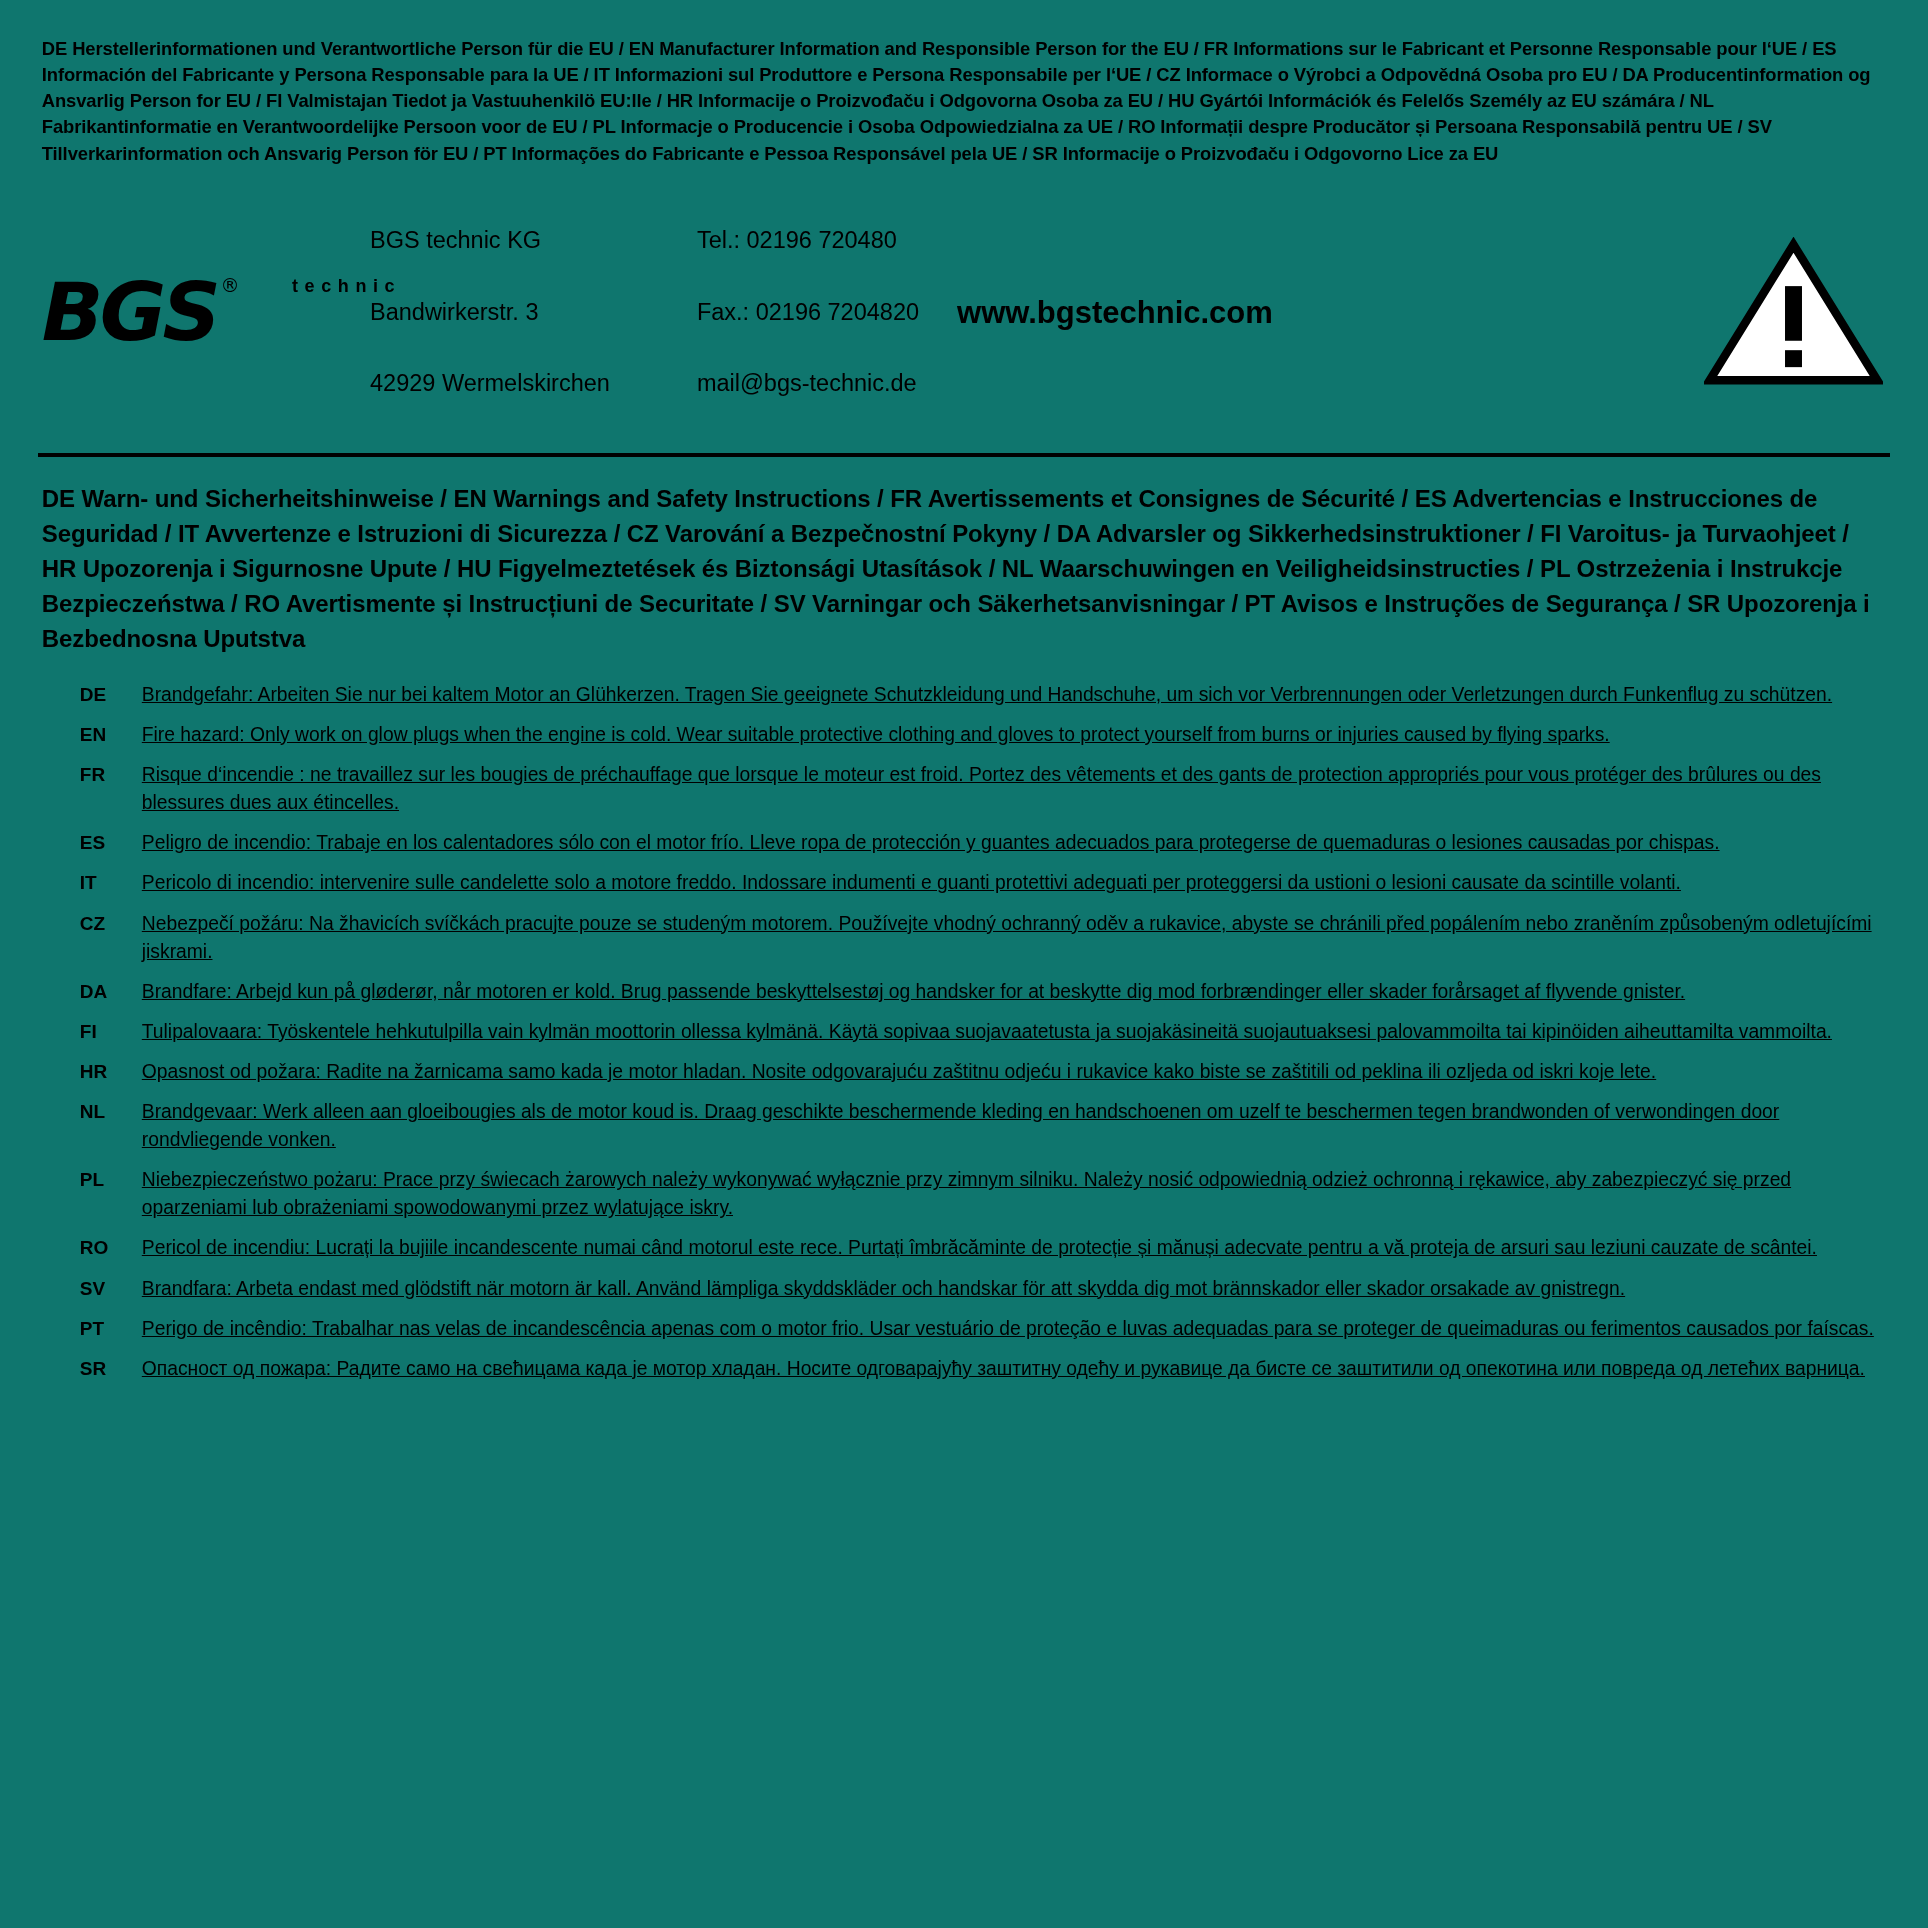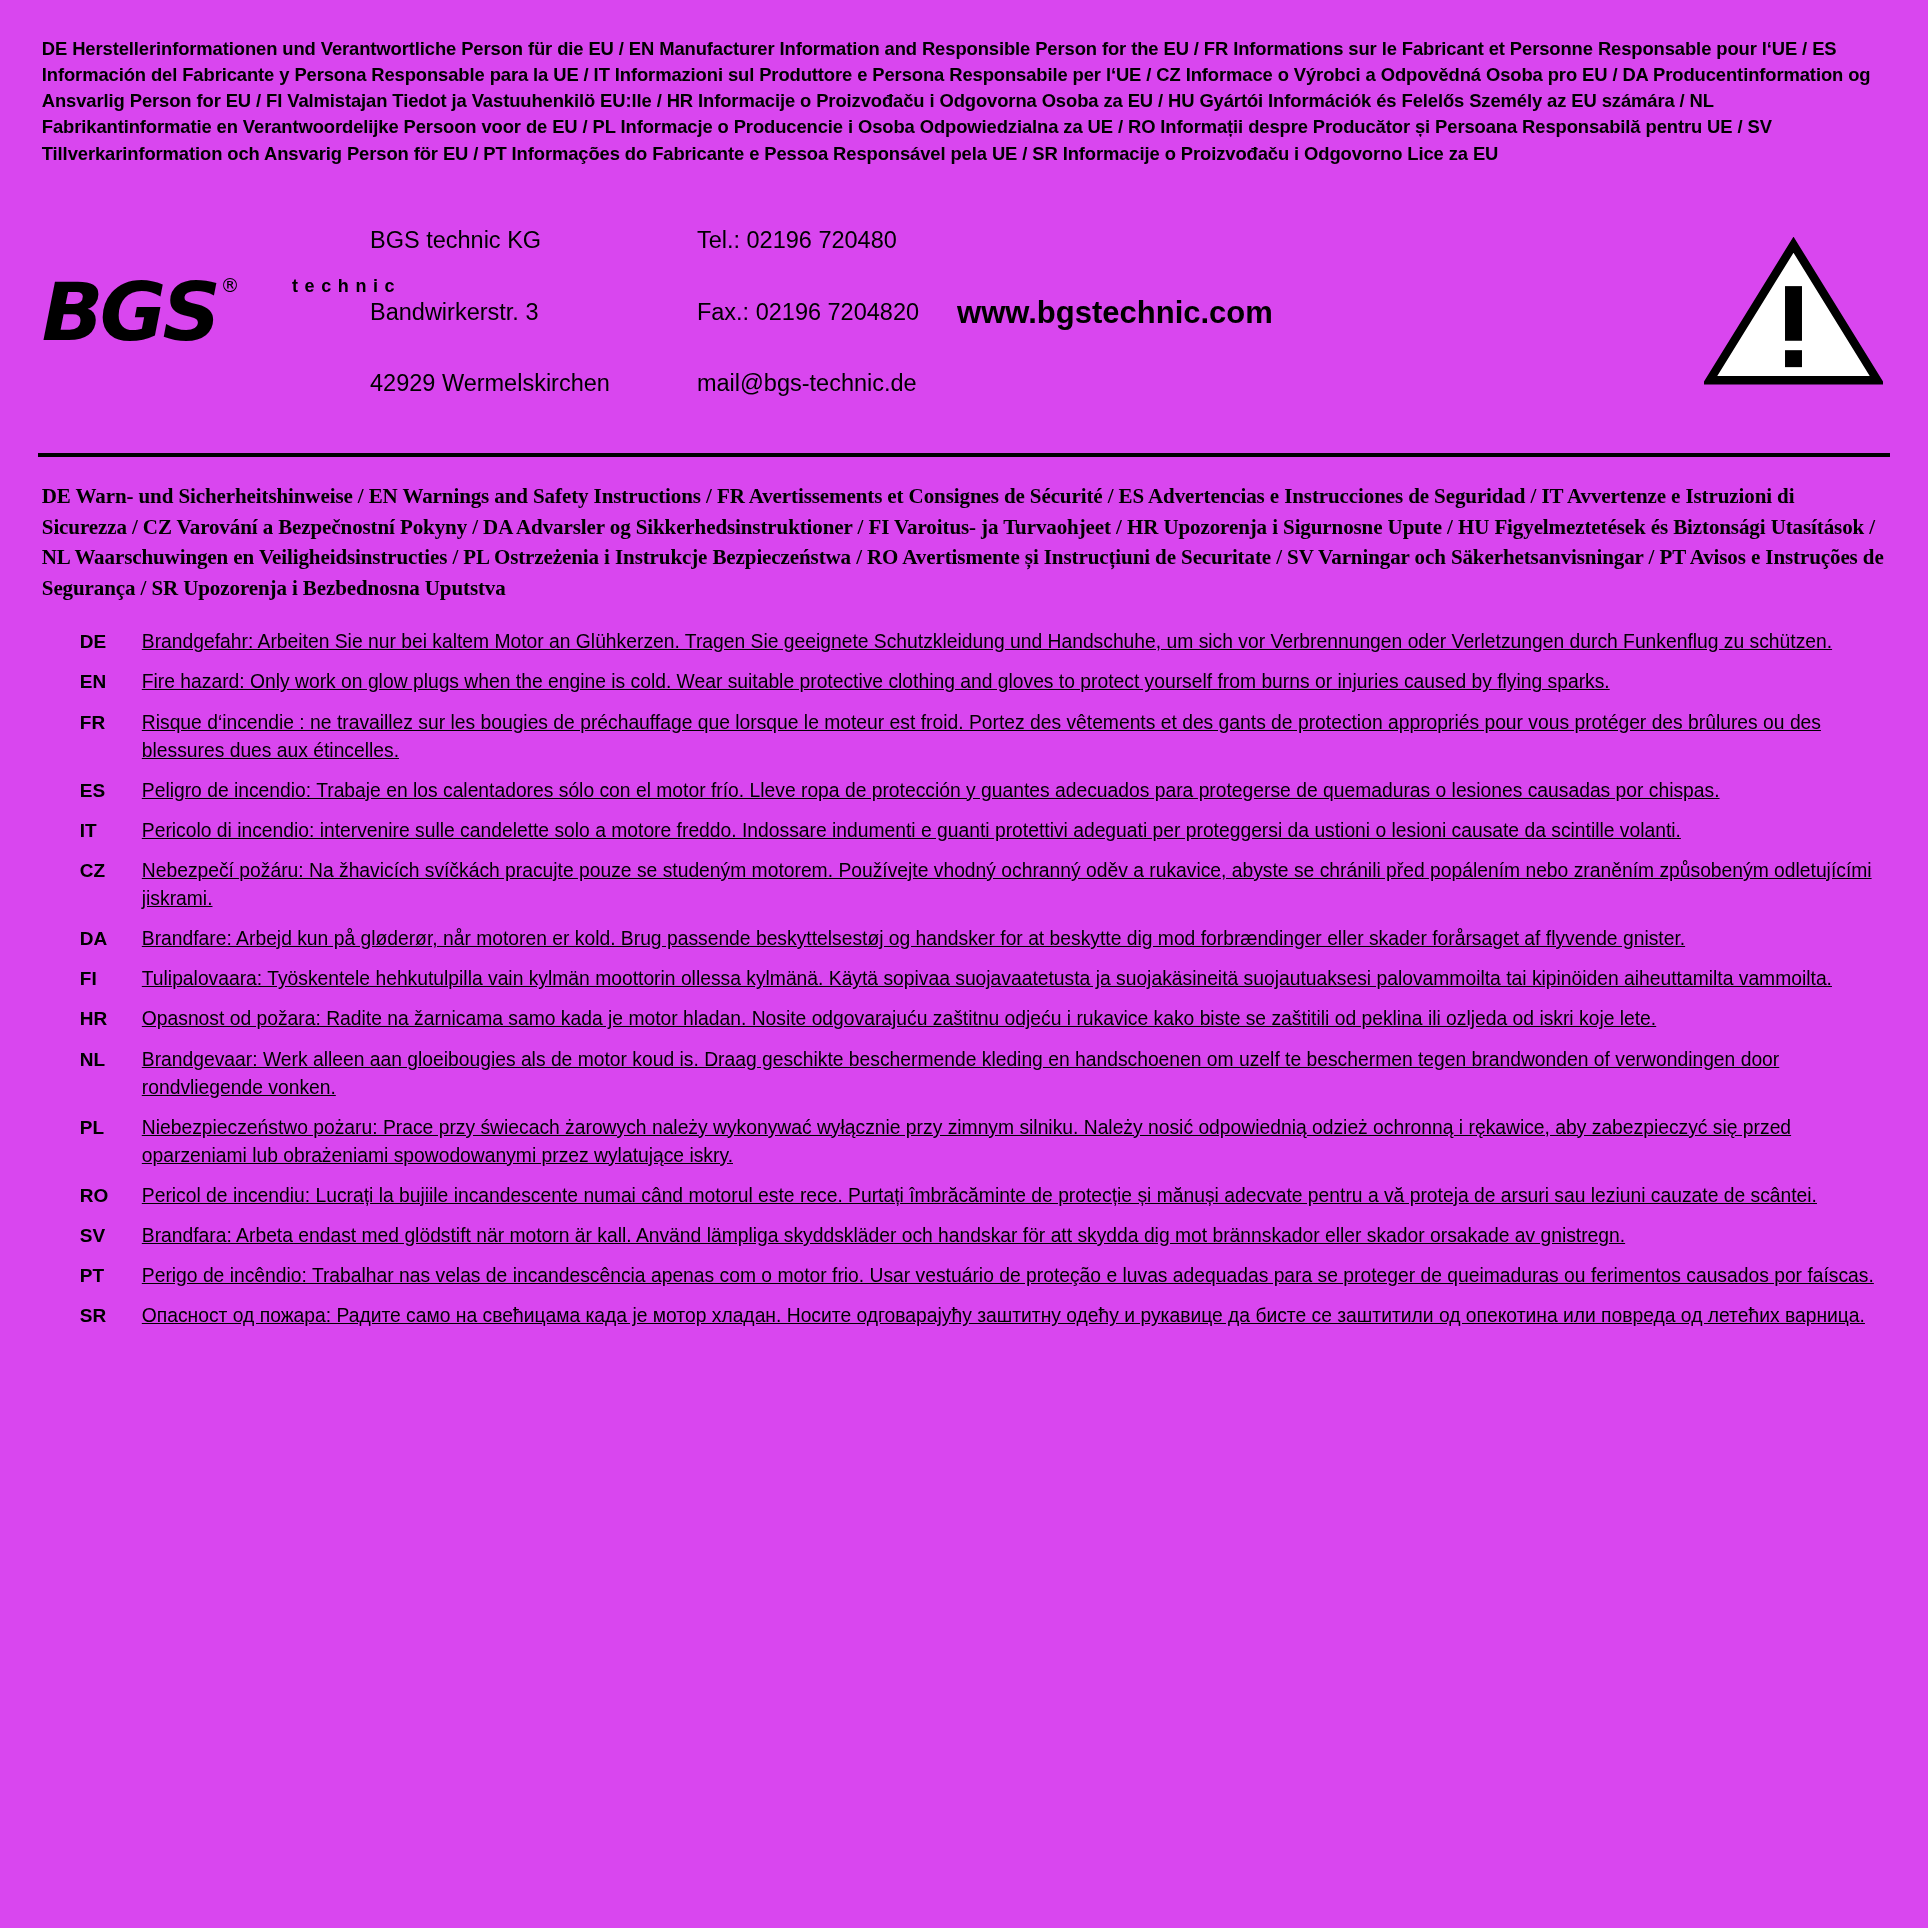--- a/index.html
+++ b/index.html
@@ -11,21 +11,21 @@
   body {
     width: 1928px;
     min-height: 1928px;
     font-family: "Liberation Sans", sans-serif;
     color: #000000;
   }
   .page {
     width: 1928px;
     min-height: 1928px;
     padding: 36px 38px 38px 38px;
-    background: #d946ef;
+    background: #0f766e;
   }
 
   
   .header-langs {
     font-size: 18.4px;
     font-weight: bold;
     line-height: 1.42;
     letter-spacing: -0.1px;
     text-align: left;
     margin: 0 0 21px 0;
@@ -97,27 +97,26 @@
   .warn-tri-wrap {
     flex: 0 0 188px;
     display: flex;
     justify-content: flex-end;
     align-items: center;
     padding-right: 7.5px;
   }
 
   
   .warn-heading {
-    font-size: 21px;
+    font-size: 24px;
     font-weight: bold;
     line-height: 1.46;
     letter-spacing: -0.1px;
     margin: 24.5px 0 24.5px 0;
     padding: 0 5.6px 0 3.8px;
-    font-family: Liberation Serif, serif;
   }
 
   
   .rows { padding: 0 3.8px; }
   .lang-row {
     display: flex;
     align-items: flex-start;
     margin-bottom: 12.2px;
     margin-left: 38px;
   }

